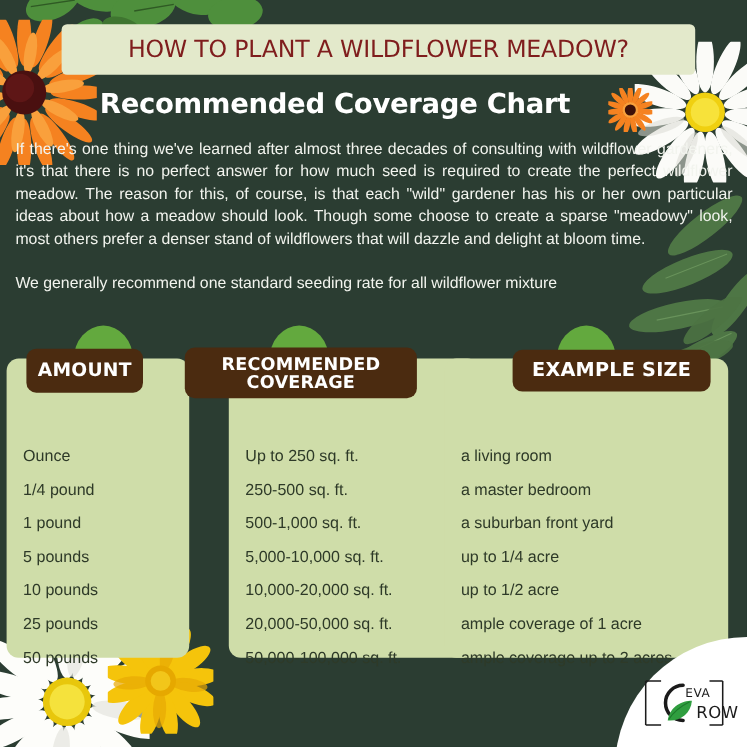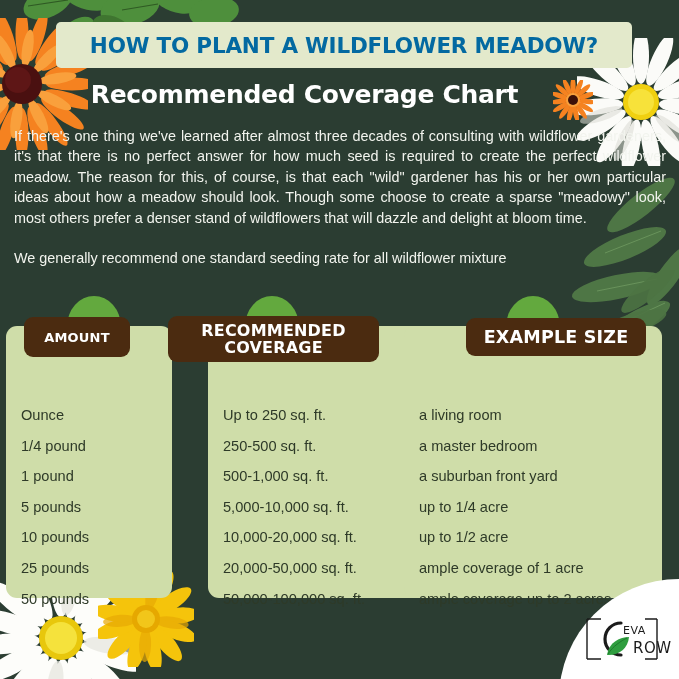--- a/index.html
+++ b/index.html
@@ -57,23 +57,23 @@
     height: 46px;
     background: #e3e9cb;
     border-radius: 5px;
     display: flex;
     align-items: center;
     justify-content: center;
   }
   .title-banner h1 {
     margin: 0;
     font-size: 21.5px;
-    font-weight: bold;
+    font-weight: normal;
     letter-spacing: -0.2px;
-    color: #0369a1;
+    color: #7f1d1d;
     white-space: nowrap;
     font-family: "DejaVu Sans", sans-serif;
   }
 
   .subtitle {
     position: absolute;
     top: 80px;
     left: 0;
     width: 679px;
     text-align: center;
@@ -146,21 +146,21 @@
     font-family: "DejaVu Sans", sans-serif;
     display: flex;
     align-items: center;
     justify-content: center;
     text-align: center;
     letter-spacing: 0.2px;
     line-height: 17px;
     box-sizing: border-box;
   }
   .pill-amount {
-    top: 21px; left: 24px; width: 106px; height: 40px; font-size: 13px;
+    top: 21px; left: 24px; width: 106px; height: 40px; font-size: 17px;
   }
   .pill-coverage {
     top: 20px; left: 168px; width: 211px; height: 46px; font-size: 16px;
     padding: 0 6px;
   }
   .pill-example {
     top: 22px; left: 466px; width: 180px; height: 38px; font-size: 17.5px;
   }
 
   .cell-list {

